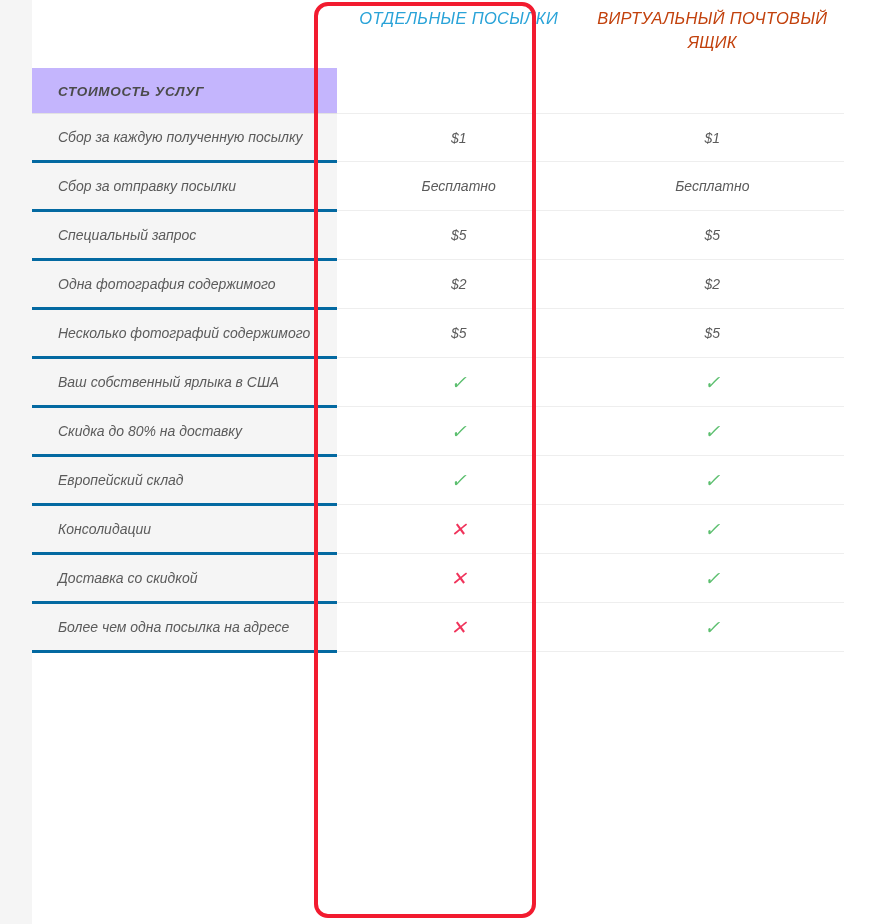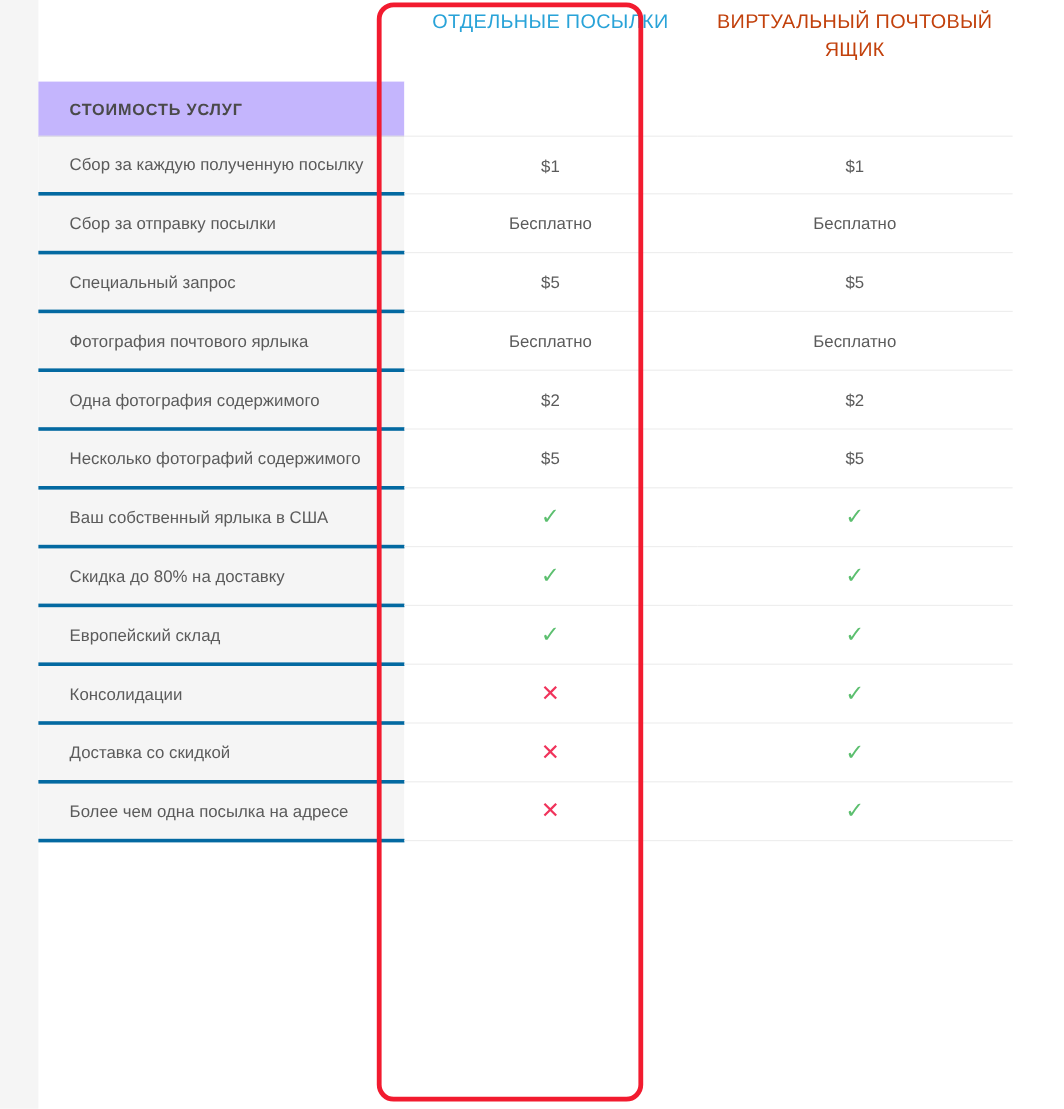--- a/index.html
+++ b/index.html
@@ -13,20 +13,21 @@
     font-family: "Liberation Sans", sans-serif;
     color: #555555;
     overflow: hidden;
     position: relative;
   }
   .page {
     position: relative;
     width: 887px;
     height: 924px;
     background: #ffffff;
+    font-style: italic;
   }
   
   .left-gutter {
     position: absolute;
     left: 0; top: 0;
     width: 32px; height: 924px;
     background: #f5f5f5;
   }
   .table-wrap {
     position: absolute;
@@ -157,25 +158,20 @@
             <td class="label">Сбор за отправку посылки</td>
             <td class="val">Бесплатно</td>
             <td class="val">Бесплатно</td>
           </tr>
           <tr>
             <td class="label">Специальный запрос</td>
             <td class="val">$5</td>
             <td class="val">$5</td>
           </tr>
           <tr>
-            <td class="label">Фотография почтового ярлыка</td>
-            <td class="val">Бесплатно</td>
-            <td class="val">Бесплатно</td>
-          </tr>
-          <tr>
             <td class="label">Одна фотография содержимого</td>
             <td class="val">$2</td>
             <td class="val">$2</td>
           </tr>
           <tr>
             <td class="label">Несколько фотографий содержимого</td>
             <td class="val">$5</td>
             <td class="val">$5</td>
           </tr>
           <tr>

